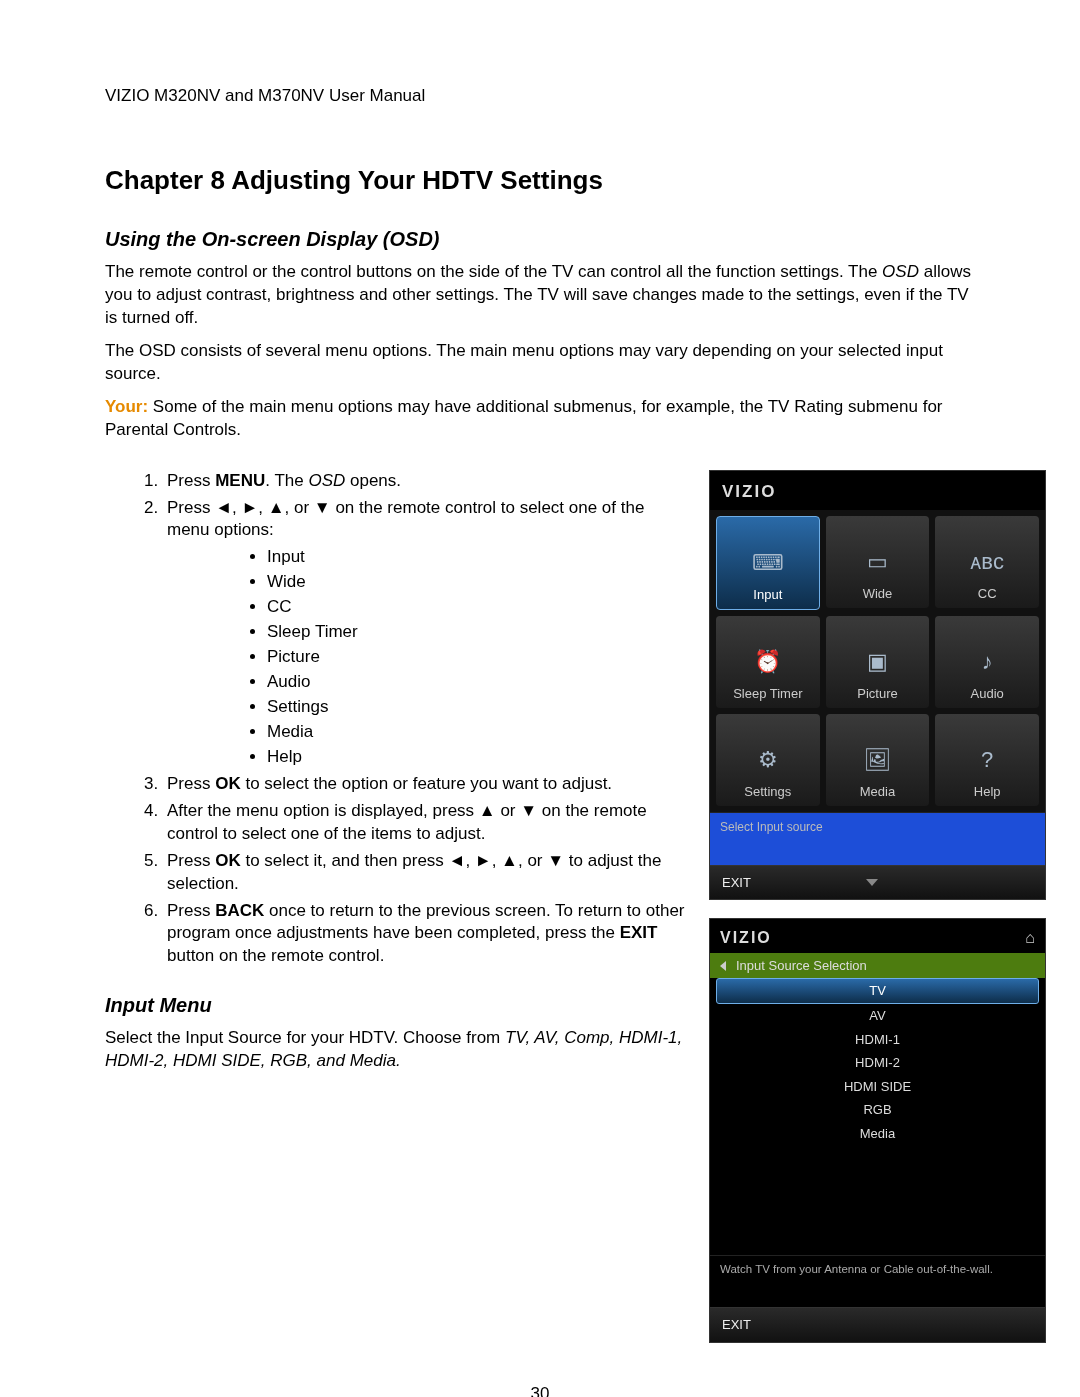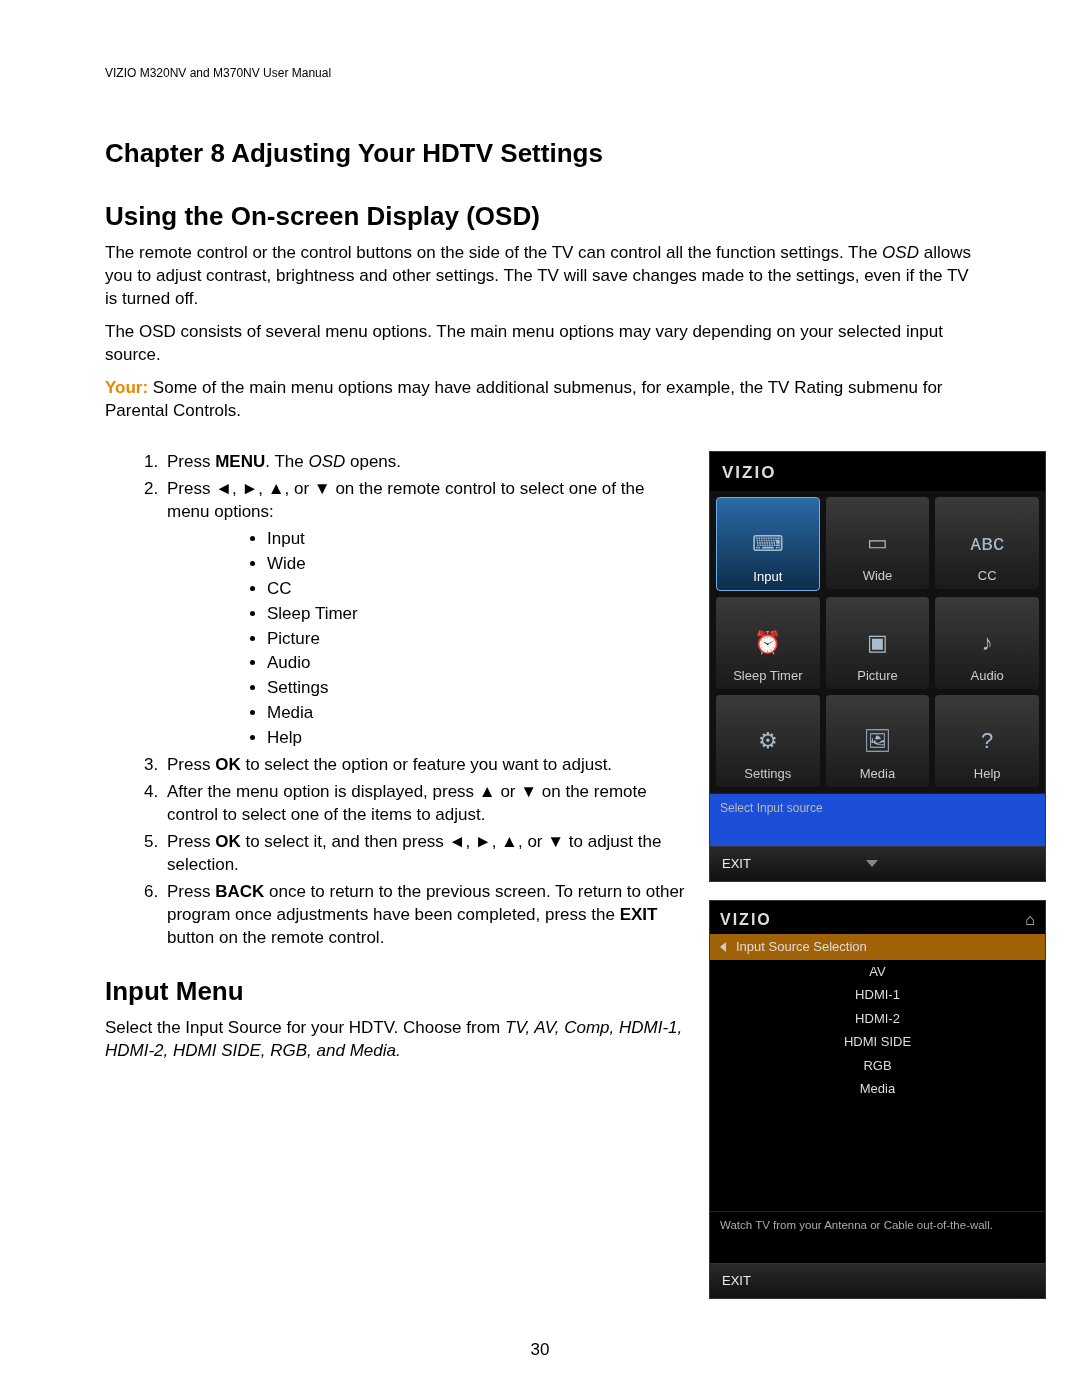--- a/index.html
+++ b/index.html
@@ -5,23 +5,23 @@
   body {
     font-family: Arial, Helvetica, sans-serif;
     font-size: 17px;
     line-height: 1.35;
     margin: 0;
     padding: 65px 105px 40px 105px;
     width: 1080px;
     box-sizing: border-box;
     color: #000;
   }
-  .header-line { font-size: 12px; margin-bottom: 55px; }
+  .header-line { font-size: 17px; margin-bottom: 55px; margin-top: 20px; }
   h1 { font-size: 26px; font-weight: bold; margin: 0 0 28px 0; }
-  h2 { font-size: 26px; font-weight: bold; margin: 0 0 8px 0; }
+  h2 { font-size: 20px; font-weight: bold; margin: 0 0 8px 0; font-style: italic; }
   p { margin: 0 0 10px 0; }
   .note-label { color: #e68a00; font-weight: bold; }
   em, .italic { font-style: italic; }
   b { font-weight: bold; }
   ol { margin: 0 0 10px 0; padding-left: 58px; }
   ol > li { margin-bottom: 4px; padding-left: 4px; }
   ul.bullets { list-style: disc; margin: 4px 0 4px 0; padding-left: 100px; }
   ul.bullets li { margin: 2px 0; }
   .content-row { display: flex; gap: 20px; align-items: flex-start; }
   .left-col { flex: 1; }
@@ -118,21 +118,21 @@
   }
   .inp-header .brand {
     font-family: "Arial Black", Arial, sans-serif;
     letter-spacing: 2px;
     font-weight: bold;
     font-size: 16px;
     color: #ddd;
   }
   .home-icon { color: #ccc; font-size: 16px; }
   .inp-title {
-    background: #a16207;
+    background: #4d7c0f;
     padding: 4px 10px;
     font-size: 13px;
     color: #ddd;
     display: flex;
     gap: 10px;
     align-items: center;
   }
   .inp-title .tri {
     width: 0; height: 0;
     border-top: 5px solid transparent;
@@ -286,20 +286,21 @@
     <div class="inp">
       <div class="inp-header">
         <span class="brand">VIZIO</span>
         <span class="home-icon">⌂</span>
       </div>
       <div class="inp-title">
         <span class="tri"></span>
         <span>Input Source Selection</span>
       </div>
       <div class="inp-list" id="inp-list">
+          <div class="inp-item selected">TV</div>
           <div class="inp-item">AV</div>
           <div class="inp-item">HDMI-1</div>
           <div class="inp-item">HDMI-2</div>
           <div class="inp-item">HDMI SIDE</div>
           <div class="inp-item">RGB</div>
           <div class="inp-item">Media</div>
         </div>
       <div class="inp-desc">Watch TV from your Antenna or Cable out-of-the-wall.</div>
       <div class="inp-footer">
         <span>EXIT</span>

